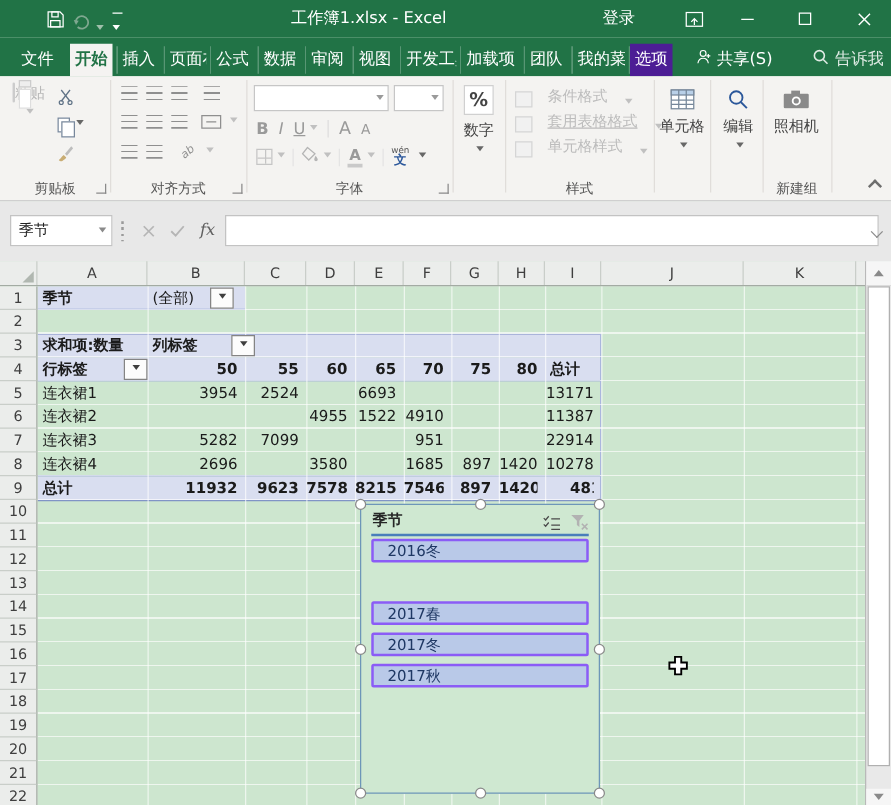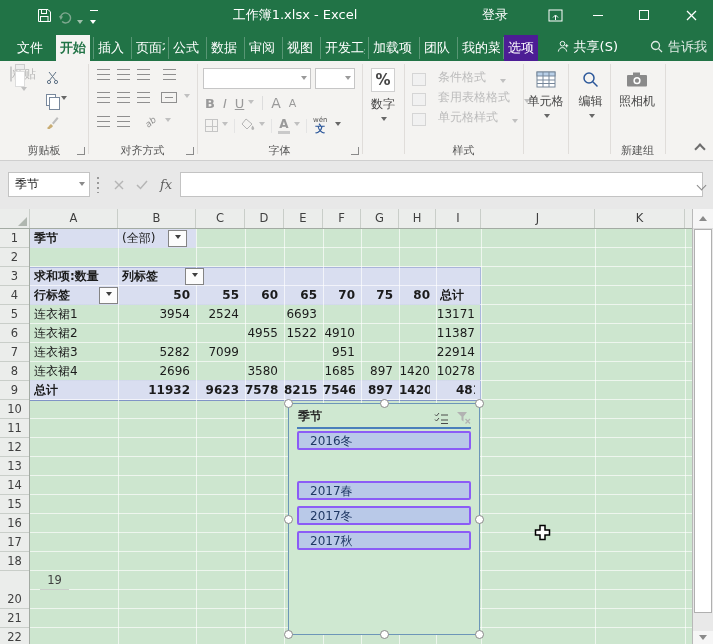--- a/index.html
+++ b/index.html
@@ -296,21 +296,21 @@
   </div>
   <span class="gsep" style="left:404px"></span>
 
   <div class="grp" id="g-style">
     <div id="styles-rows" style="position:absolute;left:0;top:0;right:0;height:70px">
         <div class="srow" style="top: 7px;">
           <span class="sic"></span>
           <span>条件格式</span>
           <span class="dn lt"></span>
         </div>
-        <div class="srow" style="top: 27px;">
+        <div class="srow" style="top: 27px; text-decoration: underline;">
           <span class="sic"></span>
           <span>套用表格格式</span>
           <span class="dn lt"></span>
         </div>
         <div class="srow" style="top: 47px;">
           <span class="sic"></span>
           <span>单元格样式</span>
           <span class="dn lt"></span>
         </div>
       </div>
@@ -424,21 +424,21 @@
       <div class="rn" style="top: 152px;">9</div>
       <div class="rn" style="top: 171px;">10</div>
       <div class="rn" style="top: 190px;">11</div>
       <div class="rn" style="top: 209px;">12</div>
       <div class="rn" style="top: 228px;">13</div>
       <div class="rn" style="top: 247px;">14</div>
       <div class="rn" style="top: 266px;">15</div>
       <div class="rn" style="top: 285px;">16</div>
       <div class="rn" style="top: 304px;">17</div>
       <div class="rn" style="top: 323px;">18</div>
-      <div class="rn" style="top: 342px; margin-left: 40px;">19</div>
+      <div class="rn" style="top: 342px;">19</div>
       <div class="rn" style="top: 361px;">20</div>
       <div class="rn" style="top: 380px;">21</div>
       <div class="rn" style="top: 399px;">22</div>
     </div>
 
   <div class="fbtn" style="left:168px;top:1px">
       <span class="dn"></span>
     </div>
   <div class="fbtn" style="left:185px;top:39px">
       <span class="dn"></span>

